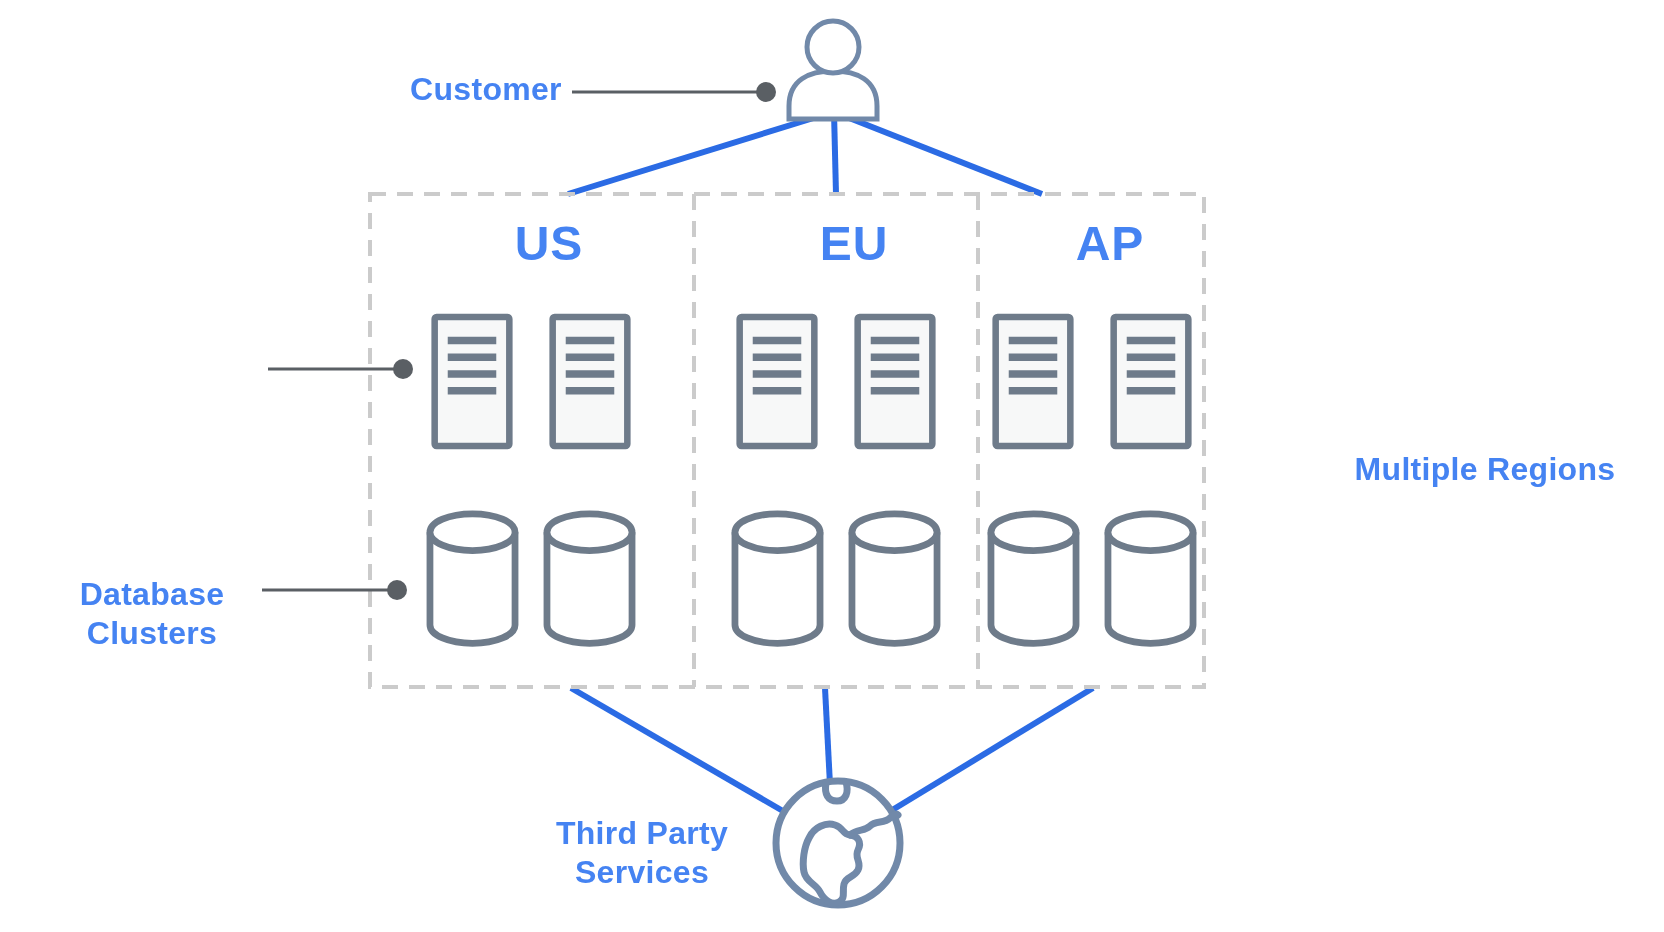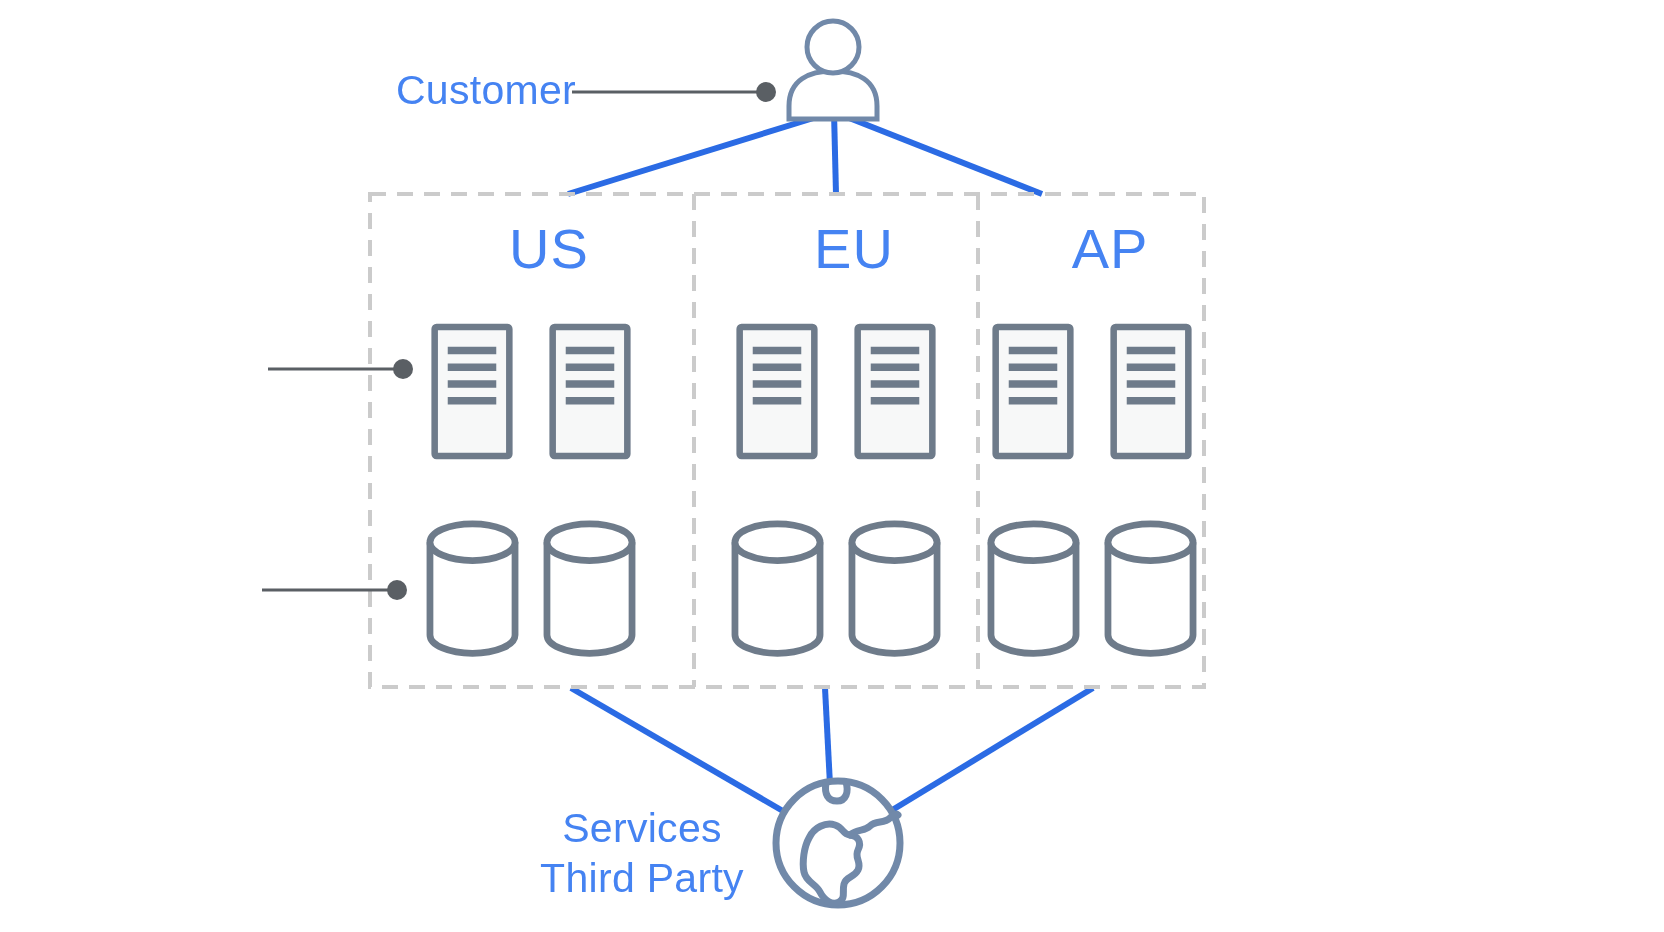--- a/index.html
+++ b/index.html
@@ -41,41 +41,41 @@
     stroke: var(--figure-blue-gray, #7189a9);
     stroke-width: 7;
     fill: none;
     stroke-linecap: round;
     stroke-linejoin: round;
   }
   .label {
     position: absolute;
     transform: translate(-50%, -50%);
     color: var(--label-blue, #4583f2);
-    font-weight: normal;
-    font-size: 41px;
+    font-weight: bold;
+    font-size: 32px;
     line-height: 1.22;
     text-align: center;
     letter-spacing: 0.3px;
     white-space: nowrap;
   }
   .label span { display: block; }
   .region-col {
     position: absolute;
     top: 192px;
     height: 497px;
     display: flex;
     flex-direction: column;
     align-items: center;
   }
   .region-code {
     margin-top: 24px;
     color: var(--label-blue, #4583f2);
-    font-weight: normal;
-    font-size: 56px;
+    font-weight: bold;
+    font-size: 48px;
     letter-spacing: 1px;
     margin-left: 36px;
   }
   .icon-row { display: flex; }
   .servers-row { margin-top: 39px; gap: 34px; }
   .dbs-row { margin-top: 55px; gap: 20px; }
   .icon-server { width: 84px; height: 143px; }
   .icon-db { width: 97px; height: 145px; }
 </style>
 </head>
@@ -141,27 +141,32 @@
       <path class="continent" d="M 809 838 C 814 827 826 822 835 825 C 844 828 842 834 850 835 C 858 836 862 842 858 850 C 854 858 862 862 858 870 C 854 878 846 876 844 884 C 842 892 846 898 839 902 C 832 906 824 900 820 892 C 816 884 806 882 804 872 C 802 862 804 847 809 838 Z"></path>
       <path class="continent" d="M 850 835 C 858 828 864 832 870 826 C 876 820 884 824 890 818 C 893 815 896 813 898 815"></path>
     </g>
   </svg>
 
   <div class="label" style="left:486px; top:90px;">Customer</div>
 
   <div class="label" style="left:140px; top:391px;">
   </div>
 
+  <div class="label" style="left:152px; top:614px;">
+    <span>Database</span>
+    <span>Clusters</span>
+  </div>
 
   <div class="label" style="left:1485px; top:470px;">
+    <span>Multiple Regions</span>
   </div>
 
   <div class="label" style="left:642px; top:853px;">
+    <span>Third Party</span>
     <span>Services</span>
-    <span>Third Party</span>
   </div>
 
   <div class="region-col" style="left:368px; width:326px;">
     <div class="region-code">US</div>
     <div class="icon-row servers-row">
       <svg class="icon-server">
           <use href="#sym-server"></use>
         </svg>
       <svg class="icon-server">
           <use href="#sym-server"></use>

